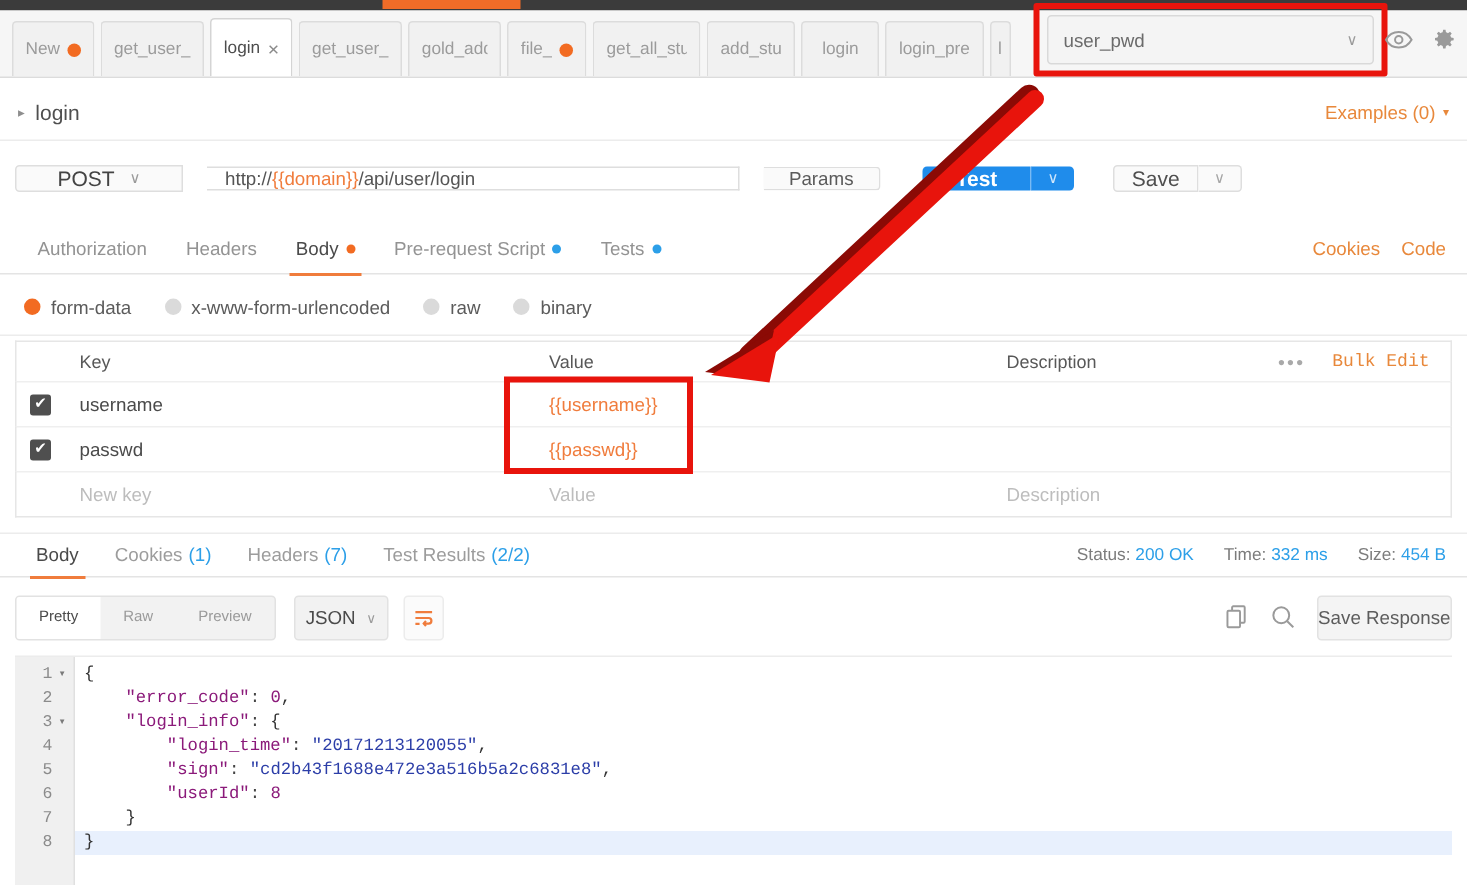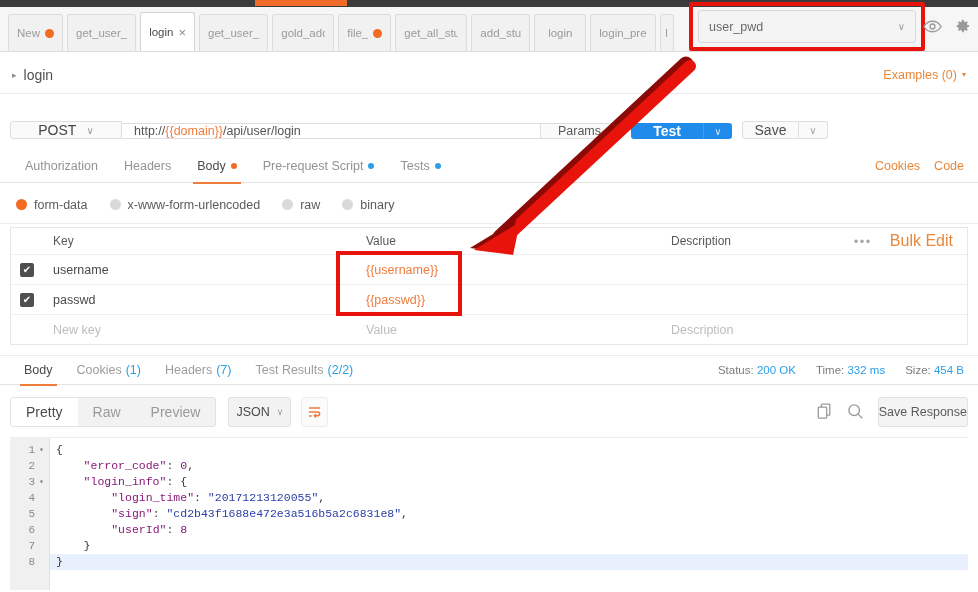--- a/index.html
+++ b/index.html
@@ -120,21 +120,21 @@
     margin-left:auto;
     font-size:12.5px; color:#e8883b;
     display:flex; align-items:center; gap:5px;
   }
   .examples-link .caret { font-size:8px; }
 
   
   .urlbar {
     position:absolute; top:99px; left:10px;
     width:818px; height:40px;
-    display:flex; align-items:flex-end;
+    display:flex; align-items:center;gap:16px;
   }
   .method-box {
     width:112px;
     background:#fafafa;
     border:1px solid #dedede;
     border-radius:3px 0 0 3px;
     display:flex; align-items:center; justify-content:center; gap:10px;
     font-size:14px; color:#444;
   }
   .method-box .caret { font-size:10px; color:#9a9a9a; }
@@ -247,21 +247,21 @@
     width:14px; height:14px; background:#4f4f4f; border-radius:2px;
     display:flex; align-items:center; justify-content:center;
     color:#fff; font-size:10px; line-height:1;
   }
   .cell-key { width:313px; padding-left:10px; color:#4a4a4a; }
   .cell-val { width:305px; padding-left:10px; color:#f07c3c; }
   .cell-desc { flex:1; padding-left:10px; color:#4a4a4a; }
   .kv-head .cell-key, .kv-head .cell-val, .kv-head .cell-desc { color:#585858; }
   .kv-row.r3 .cell-key, .kv-row.r3 .cell-val, .kv-row.r3 .cell-desc { color:#bdbdbd; }
   .kv-head .dots { color:#a9a9a9; letter-spacing:1.5px; font-size:13px; margin-left:auto; }
-  .kv-head .bulk { color:#e8883b; font-size:16px; padding:0 14px 0 18px; }
+  .kv-head .bulk { color:#e8883b; font-size:12px; padding:0 14px 0 18px;font-family:Liberation Mono, monospace; }
   .kv-highlight {
     position:absolute; top:251px; left:336px;
     width:126px; height:65px;
     border:4px solid #e8140c;
     pointer-events:none;
   }
 
   
   .resp-tabs {
     position:absolute; top:355px; left:0; width:978px; height:30px;
@@ -290,21 +290,21 @@
   .resp-toolbar {
     position:absolute; top:395px; left:10px; width:958px; height:33px;
     display:flex; align-items:center;
   }
   .seg {
     display:flex; background:#f2f2f2; border:1px solid #e2e2e2;
     border-radius:3px; height:30px; overflow:hidden;
   }
   .seg-item {
     padding:0 15px; display:flex; align-items:center;
-    font-size:14px; color:#9a9a9a;
+    font-size:10px; color:#9a9a9a;
   }
   .seg-item.active { background:#ffffff; color:#4a4a4a; }
   .fmt-select {
     margin-left:12px; height:30px; width:63px;
     background:#f2f2f2; border:1px solid #e2e2e2; border-radius:3px;
     display:flex; align-items:center; justify-content:center; gap:7px;
     font-size:12.5px; color:#4a4a4a;
   }
   .fmt-select .caret { font-size:9px; color:#9a9a9a; }
   .wrap-btn {

